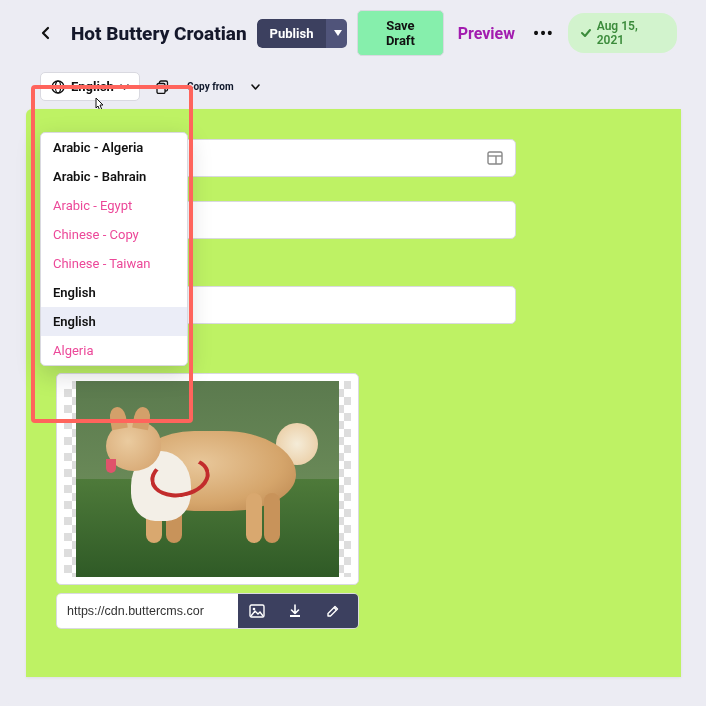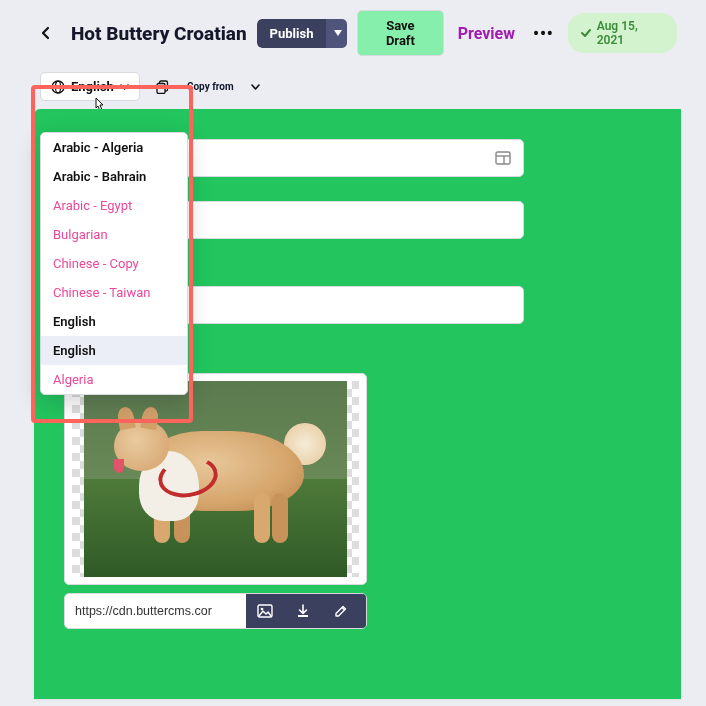--- a/index.html
+++ b/index.html
@@ -137,24 +137,24 @@
   .cursor {
     position: absolute;
     left: 88px;
     top: 32px;
     font-size: 15px;
     pointer-events: none;
   }
 
   
   .card {
-    background: #22c55e;
-    margin: 0 0 0 32px;
+    background: #bef264;
+    margin: 0 0 0 24px;
     border-radius: 6px 0 0 0;
-    padding: 30px 30px 46px 30px;
+    padding: 30px 30px 24px 30px;
     position: relative;
     min-height: 560px;
     box-shadow: 0 1px 3px rgba(0,0,0,0.06);
   }
   .field {
     margin-bottom: 24px;
   }
   .field-label {
     font-size: 13px;
     color: #333;
@@ -502,21 +502,20 @@
       </div>
     </div>
 
   </div>
 
   <div class="dropdown">
     <div class="dd-scroll">
       <div class="dd-item bold">Arabic - Algeria</div>
       <div class="dd-item bold">Arabic - Bahrain</div>
       <div class="dd-item disabled">Arabic - Egypt</div>
-      <div class="dd-item disabled">Bulgarian</div>
       <div class="dd-item disabled">Chinese - Copy</div>
       <div class="dd-item disabled">Chinese - Taiwan</div>
       <div class="dd-item bold">English</div>
       <div class="dd-item active">English</div>
       <div class="dd-item disabled">Algeria</div>
 
     </div>
   </div>
 
   <div class="highlight-box"></div>

